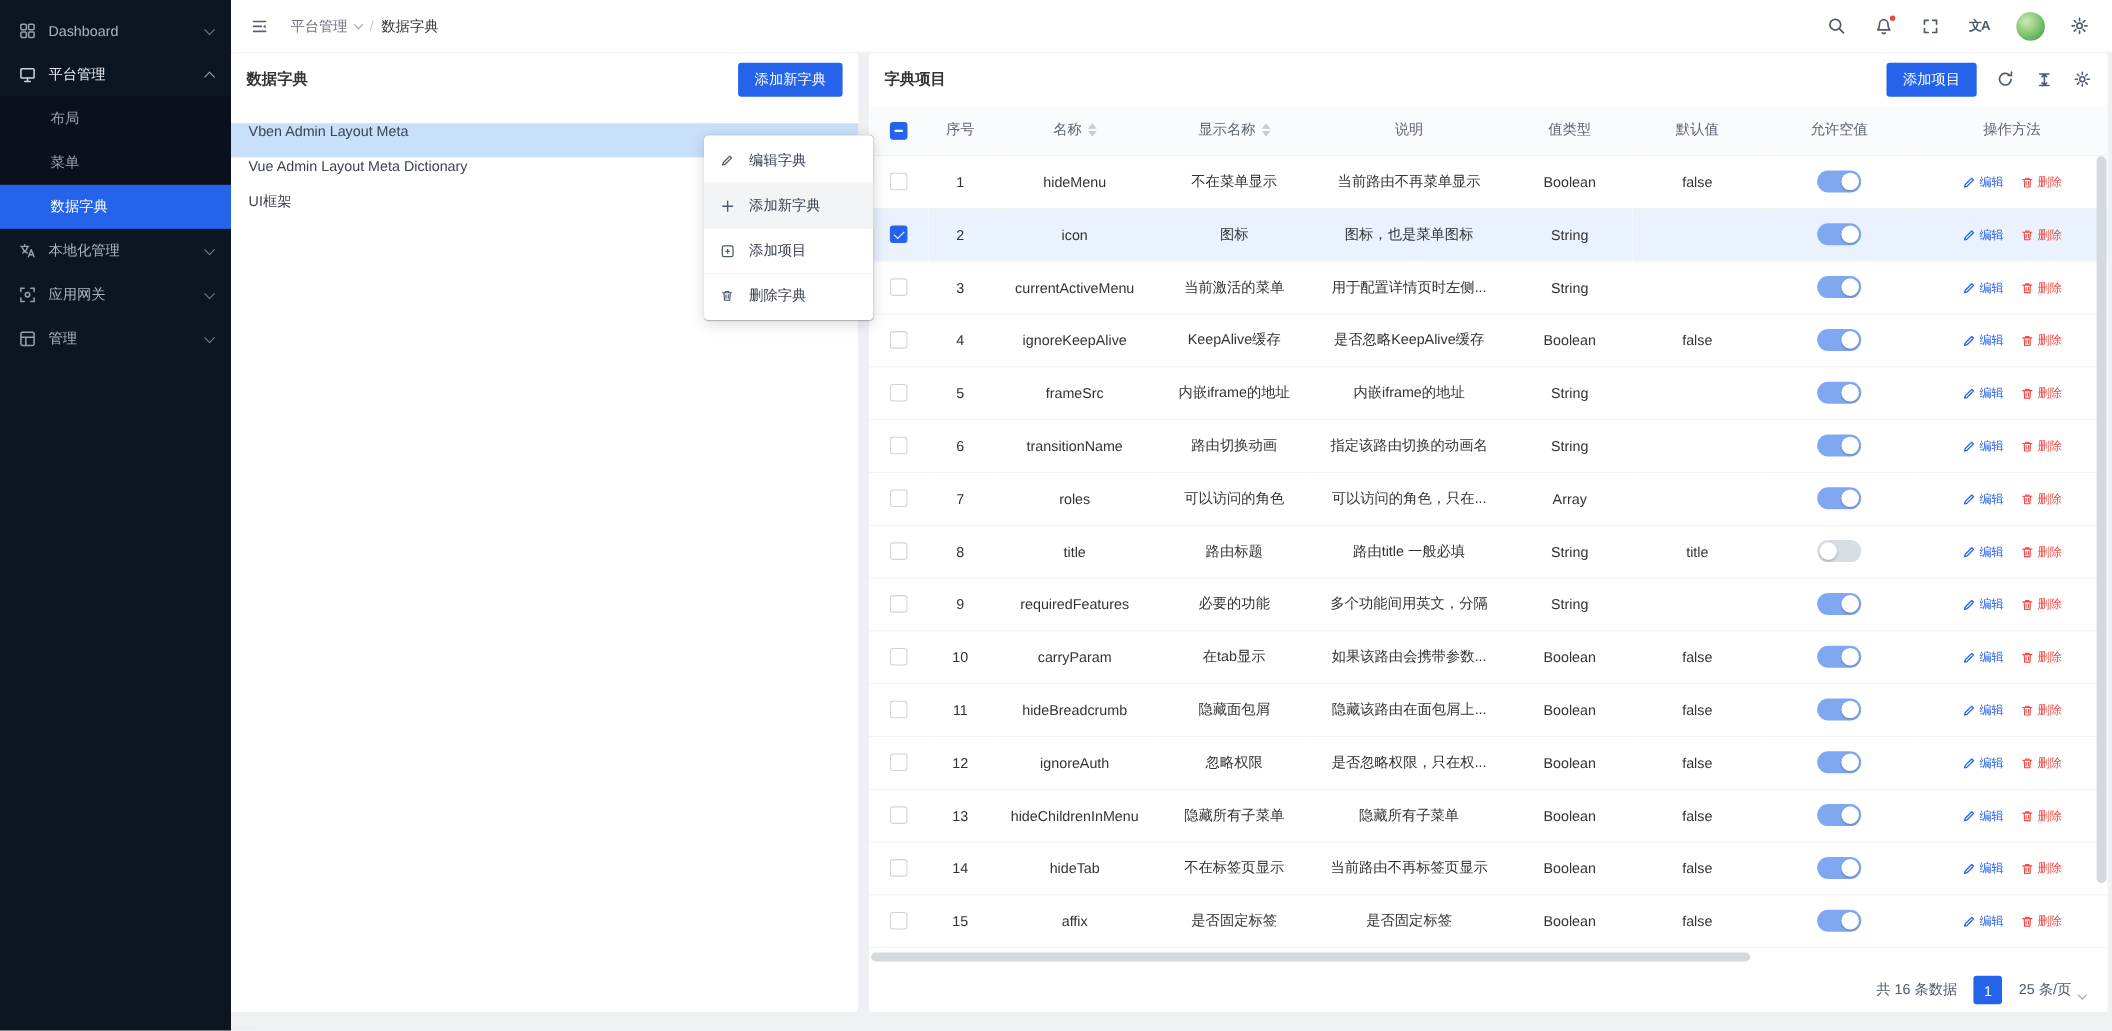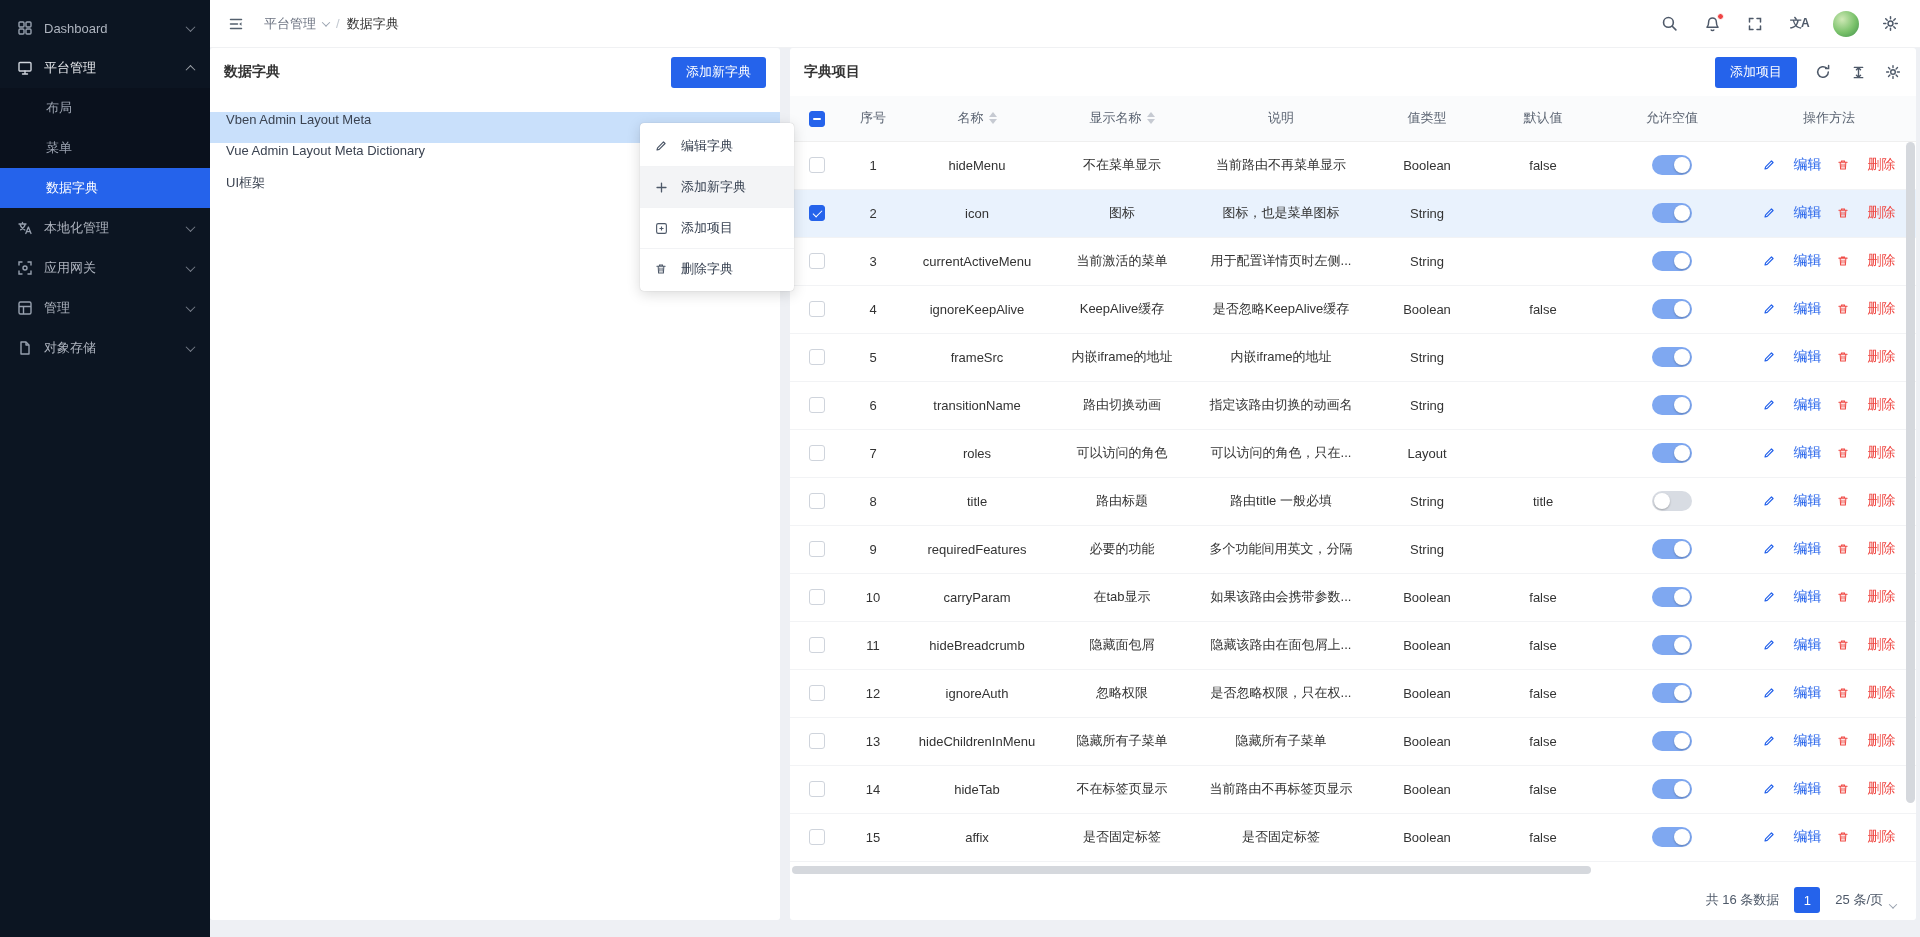--- a/index.html
+++ b/index.html
@@ -92,21 +92,21 @@
      border-right:1.8px solid #fff;border-bottom:1.8px solid #fff;transform:rotate(45deg)}
   .cb.ind::after{content:"";position:absolute;left:3px;top:6px;width:8px;height:2px;background:#fff;border-radius:1px}
 
   .toggle{display:inline-block;width:40px;height:20px;border-radius:10px;
      background:var(--toggle-off,#d8dce3);position:relative;vertical-align:middle;cursor:pointer}
   .toggle::after{content:"";position:absolute;top:2px;left:2px;width:16px;height:16px;border-radius:50%;
      background:#fff;box-shadow:0 1px 2px rgba(0,0,0,.25)}
   .toggle.on{background:var(--toggle-on,#7fa8f1)}
   .toggle.on::after{left:auto;right:2px}
 
-  .ops .op{display:inline-flex;align-items:center;gap:19px;cursor:pointer;font-size:14px;vertical-align:middle}
+  .ops .op{display:inline-flex;align-items:center;gap:4px;cursor:pointer;font-size:11px;vertical-align:middle}
   .op.edit{color:var(--primary,#2563eb)}
   .op.del{color:var(--danger,#ef4a45);margin-left:15px}
 
   .h-scroll{height:8px;margin:4px 14px 0 2px;position:relative}
   .h-thumb{position:absolute;left:0;top:0;height:8px;width:72%;background:#d5d8dd;border-radius:4px;cursor:pointer}
   .v-scroll{position:absolute;right:1px;top:94px;bottom:60px;width:9px;z-index:5}
   .v-thumb{position:absolute;top:0;right:0;width:9px;height:92%;background:#d5d8dd;border-radius:5px;cursor:pointer}
 
   
   .pager{height:40px;display:flex;align-items:center;justify-content:flex-end;gap:15px;
@@ -174,30 +174,20 @@
         <span class="chev down"></span>
       </div>
       <div class="menu-item">
         <span class="mi-icon">
           <svg width="16" height="16" viewBox="0 0 16 16" fill="none" stroke="currentColor" stroke-width="1.4">
             <rect x="2" y="2" width="12" height="12" rx="1.5"></rect>
             <path d="M2 6.5h12M6.5 6.5V14"></path>
           </svg>
         </span>
         <span class="mi-label">管理</span>
-        <span class="chev down"></span>
-      </div>
-      <div class="menu-item">
-        <span class="mi-icon">
-          <svg width="16" height="16" viewBox="0 0 16 16" fill="none" stroke="currentColor" stroke-width="1.4" stroke-linejoin="round">
-            <path d="M4 2h5l3 3v9H4z"></path>
-            <path d="M9 2v3h3"></path>
-          </svg>
-        </span>
-        <span class="mi-label">对象存储</span>
         <span class="chev down"></span>
       </div>
     </nav>
 </aside>
 
 <header class="topbar">
   <div class="tb-left">
     <span class="tb-icon">
       <svg width="16" height="16" viewBox="0 0 16 16" fill="none" stroke="currentColor" stroke-width="1.5" stroke-linecap="round">
           <path d="M2.5 3.5h11M2.5 8h7M2.5 12.5h11"></path>
@@ -499,21 +489,21 @@
                   </svg>
                   <span>删除</span>
                 </span></td>
             </tr>
             <tr>
               <td><span class="cb"></span></td>
               <td>7</td>
               <td>roles</td>
               <td>可以访问的角色</td>
               <td>可以访问的角色，只在...</td>
-              <td>Layout</td>
+              <td>Array</td>
               <td></td>
               <td><span class="toggle on"></span></td>
               <td class="ops"><span class="op edit">
                   <svg width="12" height="12" viewBox="0 0 16 16" fill="none" stroke="currentColor" stroke-width="1.6" stroke-linecap="round" stroke-linejoin="round">
                     <path d="M11.3 2.6l2.1 2.1-7.8 7.8-2.9.8.8-2.9z"></path>
                   </svg>
                   <span>编辑</span>
                 </span><span class="op del">
                   <svg width="12" height="12" viewBox="0 0 16 16" fill="none" stroke="currentColor" stroke-width="1.4" stroke-linecap="round">
                     <path d="M2.5 4.2h11M6 4V2.7h4V4M4.2 4.2l.6 9.1h6.4l.6-9.1M6.6 6.8v4M9.4 6.8v4"></path>

